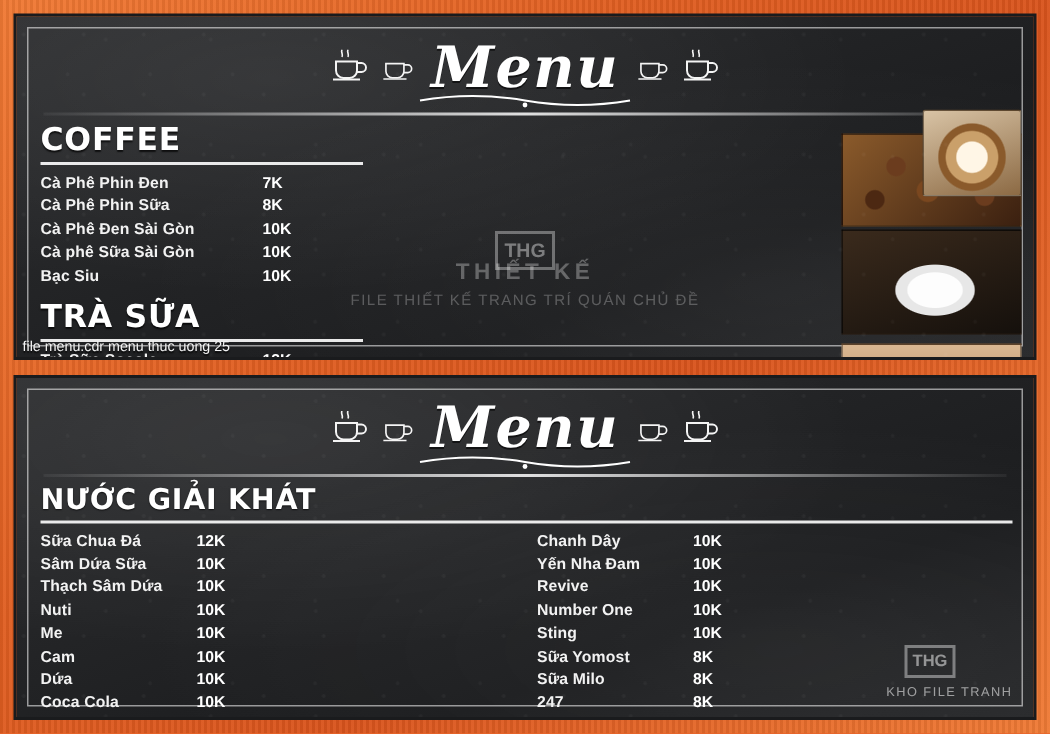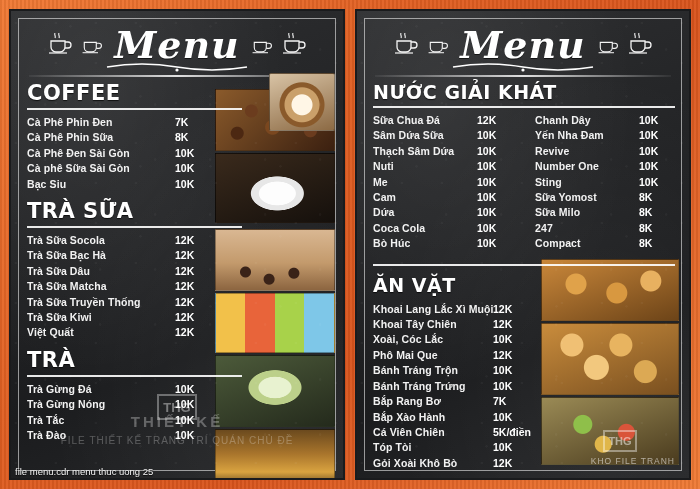--- a/index.html
+++ b/index.html
@@ -10,21 +10,21 @@
     overflow: hidden;
     position: relative;
   }
   
   .frame-bg {
     position: absolute; inset: 0;
     background:
       repeating-linear-gradient(90deg, rgba(0,0,0,0.06) 0 2px, rgba(255,255,255,0.04) 2px 4px),
       linear-gradient(135deg, #f07a35 0%, #e05f22 35%, #d9541d 60%, #ef7b36 100%);
   }
-  .boards { position: absolute; inset: 0; display: flex; gap: 10px; padding: 9px 9px; }
+  .boards { position: absolute; inset: 0; display: flex; gap: 10px; padding: 9px 9px; flex-direction: column; }
   .board {
     position: relative;
     flex: 1;
     background:
       radial-gradient(ellipse at 25% 18%, rgba(255,255,255,0.07) 0%, rgba(255,255,255,0) 55%),
       radial-gradient(ellipse at 75% 80%, rgba(255,255,255,0.05) 0%, rgba(255,255,255,0) 60%),
       linear-gradient(160deg, #2e2f31 0%, #232426 40%, #1b1c1e 70%, #262729 100%);
     border: 2px solid #1a1b1d;
     overflow: hidden;
   }

